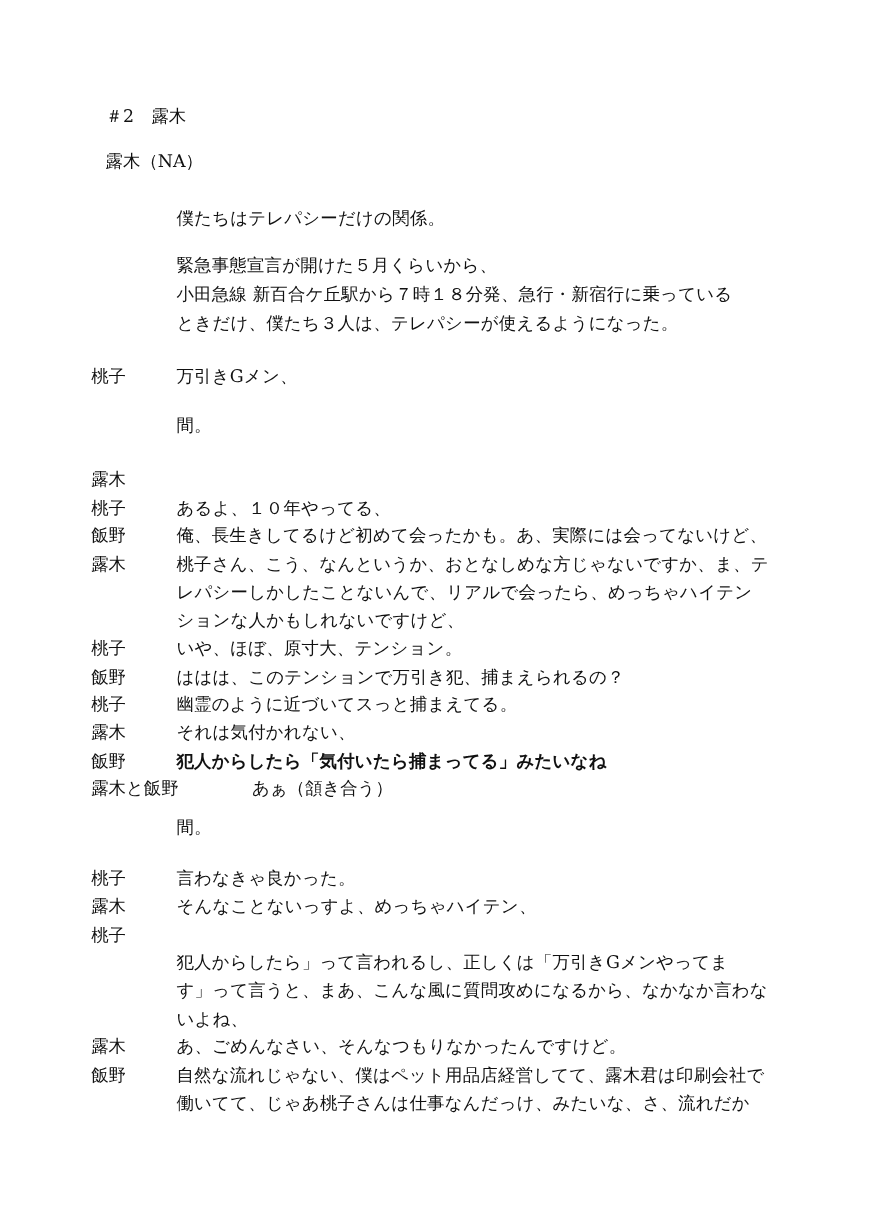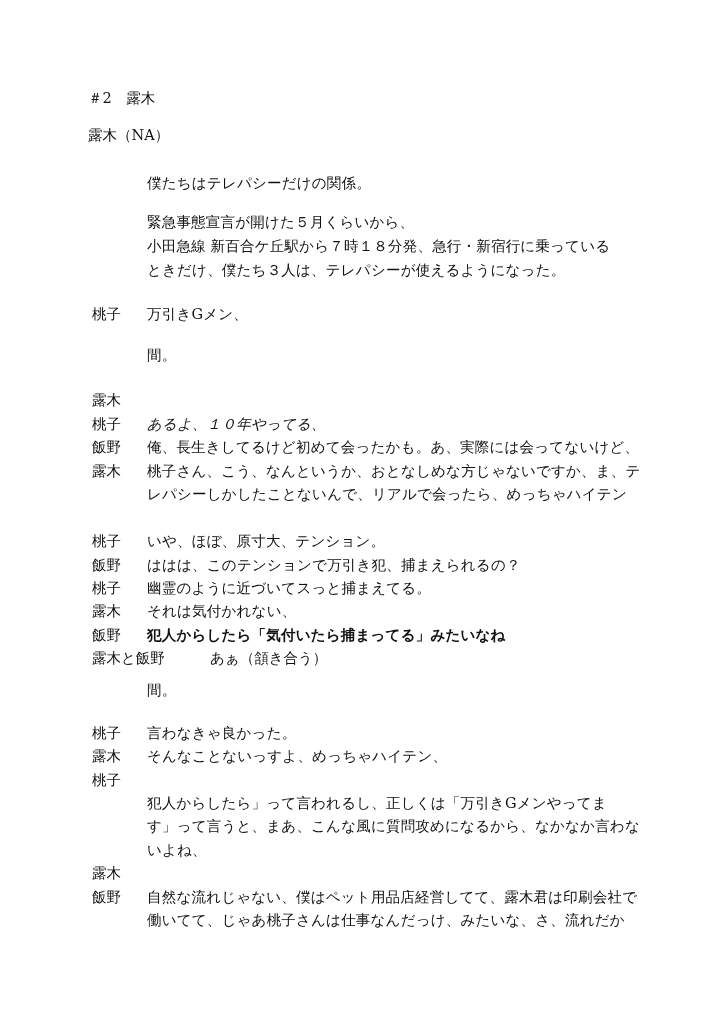--- a/index.html
+++ b/index.html
@@ -3,21 +3,21 @@
 <meta charset="utf-8">
 <style>
   html, body { margin: 0; padding: 0; background: #ffffff; }
   body {
     width: 724px; height: 1024px; position: relative; overflow: hidden;
     font-family: "DejaVu Serif", "Liberation Serif", serif;
     color: #111111; font-size: 14.5px;
   }
   .page { position: absolute; left: 0; top: 0; width: 724px; height: 1024px; }
   .line { position: absolute; white-space: nowrap; line-height: 20px; }
-  .speaker { position: absolute; left: 92px; white-space: nowrap; line-height: 20px; }
+  .speaker { position: absolute; left: 76px; white-space: nowrap; line-height: 20px; }
   .text { position: absolute; left: 147px; white-space: nowrap; line-height: 20px; letter-spacing: 0.2px; }
   .speaker-wide-text { position: absolute; left: 210px; white-space: nowrap; line-height: 20px; }
 </style>
 </head>
 <body>
 
 <div class="page">
 
   <div class="line" style="left:88px; top:88px;">＃2　露木</div>
   <div class="line" style="left:88px; top:125px;">露木（NA）</div>
@@ -28,28 +28,29 @@
   <div class="text" style="top:260px;">ときだけ、僕たち３人は、テレパシーが使えるようになった。</div>
 
   <div class="speaker" style="top:304px;">桃子</div>
   <div class="text" style="top:304px;">万引きGメン、</div>
 
   <div class="text" style="top:345px;">間。</div>
 
   <div class="speaker" style="top:390px;">露木</div>
 
   <div class="speaker" style="top:414px;">桃子</div>
-  <div class="text" style="top:414px;font-style:italic;">あるよ、１０年やってる、</div>
+  <div class="text" style="top:414px;">あるよ、１０年やってる、</div>
 
   <div class="speaker" style="top:437px;">飯野</div>
   <div class="text" style="top:437px;">俺、長生きしてるけど初めて会ったかも。あ、実際には会ってないけど、</div>
 
   <div class="speaker" style="top:461px;">露木</div>
   <div class="text" style="top:461px;">桃子さん、こう、なんというか、おとなしめな方じゃないですか、ま、テ</div>
   <div class="text" style="top:484px;">レパシーしかしたことないんで、リアルで会ったら、めっちゃハイテン</div>
+  <div class="text" style="top:508px;">ションな人かもしれないですけど、</div>
 
   <div class="speaker" style="top:531px;">桃子</div>
   <div class="text" style="top:531px;">いや、ほぼ、原寸大、テンション。</div>
 
   <div class="speaker" style="top:555px;">飯野</div>
   <div class="text" style="top:555px;">ははは、このテンションで万引き犯、捕まえられるの？</div>
 
   <div class="speaker" style="top:578px;">桃子</div>
   <div class="text" style="top:578px;">幽霊のように近づいてスっと捕まえてる。</div>
 
@@ -69,18 +70,19 @@
 
   <div class="speaker" style="top:746px;">露木</div>
   <div class="text" style="top:746px;">そんなことないっすよ、めっちゃハイテン、</div>
 
   <div class="speaker" style="top:770px;">桃子</div>
   <div class="text" style="top:793px;">犯人からしたら」って言われるし、正しくは「万引きGメンやってま</div>
   <div class="text" style="top:816px;">す」って言うと、まあ、こんな風に質問攻めになるから、なかなか言わな</div>
   <div class="text" style="top:840px;">いよね、</div>
 
   <div class="speaker" style="top:863px;">露木</div>
+  <div class="text" style="top:863px;">あ、ごめんなさい、そんなつもりなかったんですけど。</div>
 
   <div class="speaker" style="top:887px;">飯野</div>
   <div class="text" style="top:887px;">自然な流れじゃない、僕はペット用品店経営してて、露木君は印刷会社で</div>
   <div class="text" style="top:910px;">働いてて、じゃあ桃子さんは仕事なんだっけ、みたいな、さ、流れだか</div>
 
 </div>
 
 </body></html>

